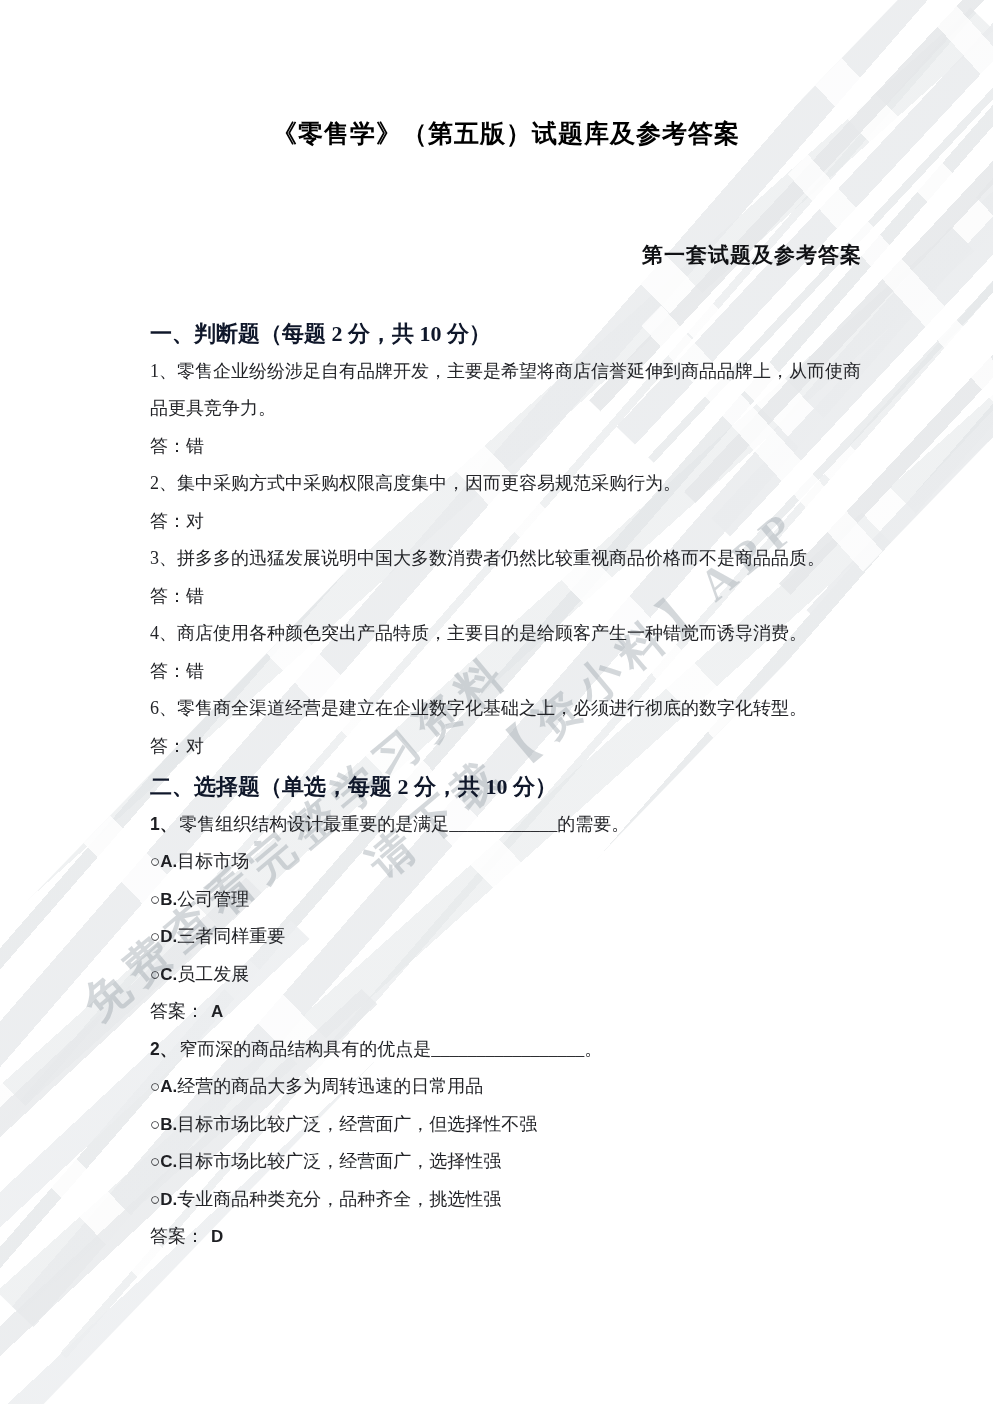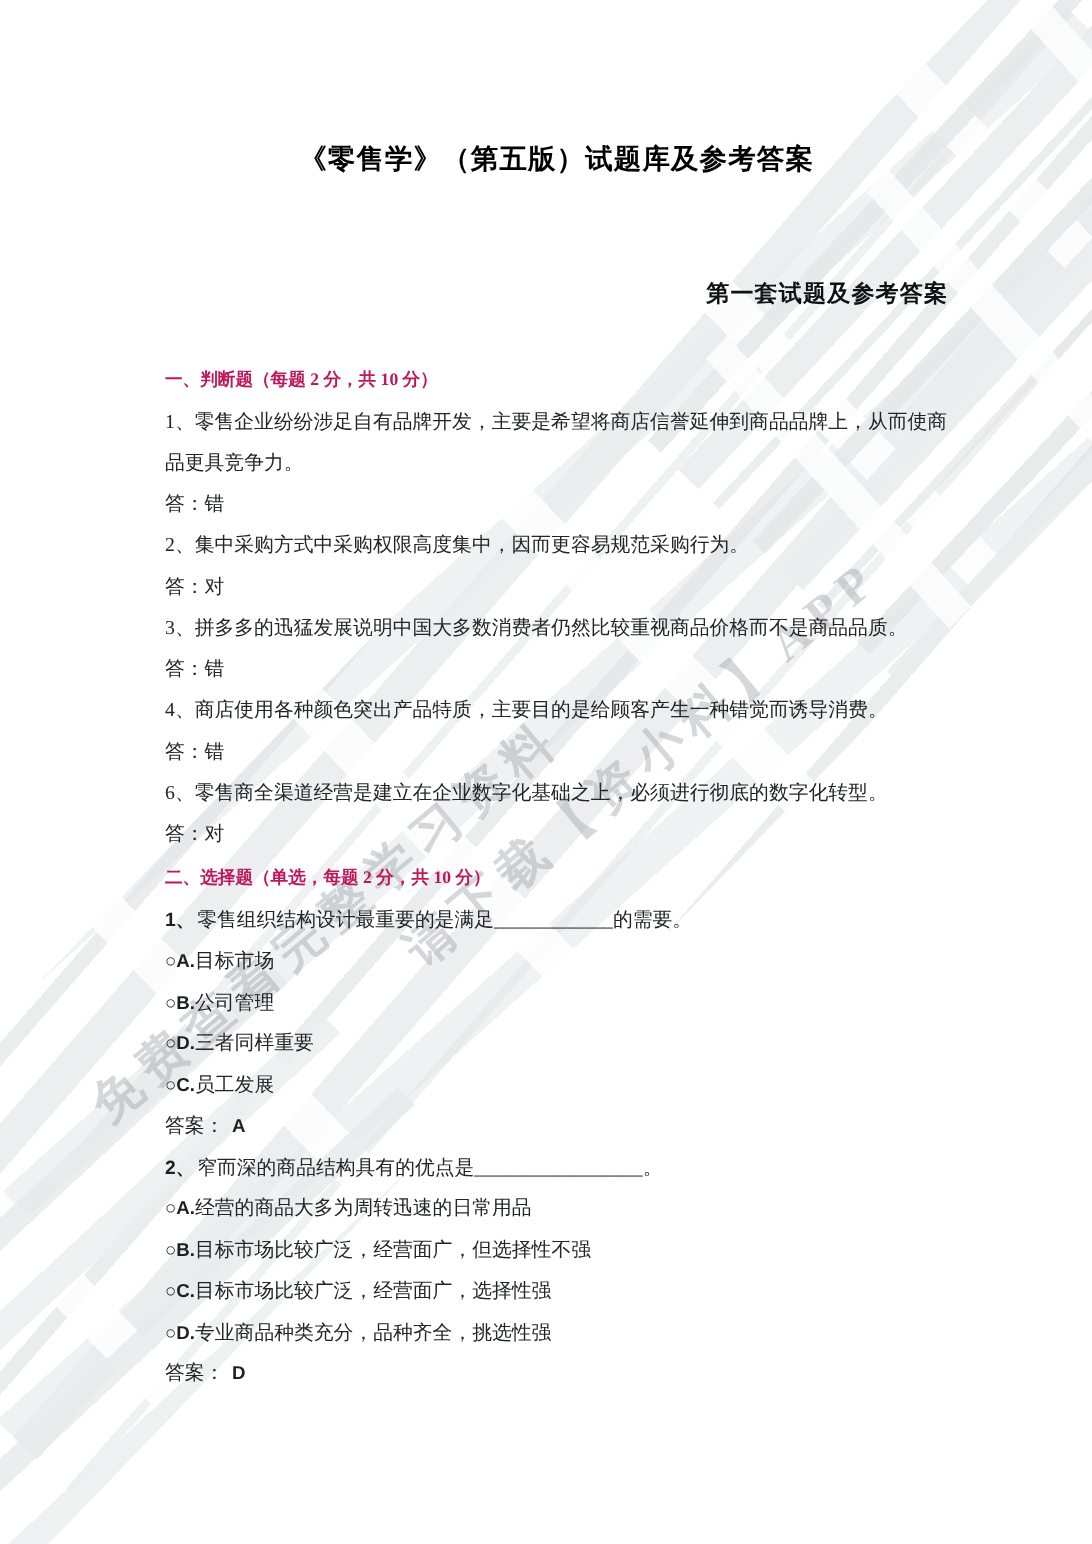--- a/index.html
+++ b/index.html
@@ -49,37 +49,37 @@
     white-space:nowrap;
     font-weight:bold;
     font-size:45px;
     letter-spacing:9px;
     color:rgba(152,161,169,0.42);
   }
   .wm-text .l2 { display:block; margin-left:310px; margin-top:15px; }
 
   
   .content {
-    position:absolute; left:150px; top:12px; z-index:1;
+    position:absolute; left:150px; top:0; z-index:1;
     width:712px;
     padding-top:119px;
     font-size:18px;
   }
   .doc-title {
     font-size:25px; line-height:30px; font-weight:bold;
     color:#000; text-align:center; letter-spacing:1px;
   }
   .doc-subtitle {
     margin-top:93px;
     font-size:21px; line-height:27px; font-weight:bold;
     color:#101114; text-align:right; letter-spacing:1px;
   }
   .sec-heading {
     margin-top:46px;
-    font-size:16px; line-height:37.5px; font-weight:bold; color:#be185d;
+    font-size:22px; line-height:37.5px; font-weight:bold; color:#0f172a;
   }
   .sec-heading.sec2 { margin-top:3px; }
   p { margin:0; line-height:37.5px; }
   .qblock2 { }
   .opt .circ {
     font-family:"Liberation Sans","DejaVu Sans",sans-serif;
     font-size:17px; color:#2a2b2f;
   }
   .letter {
     font-family:"Liberation Sans","DejaVu Sans",sans-serif;

